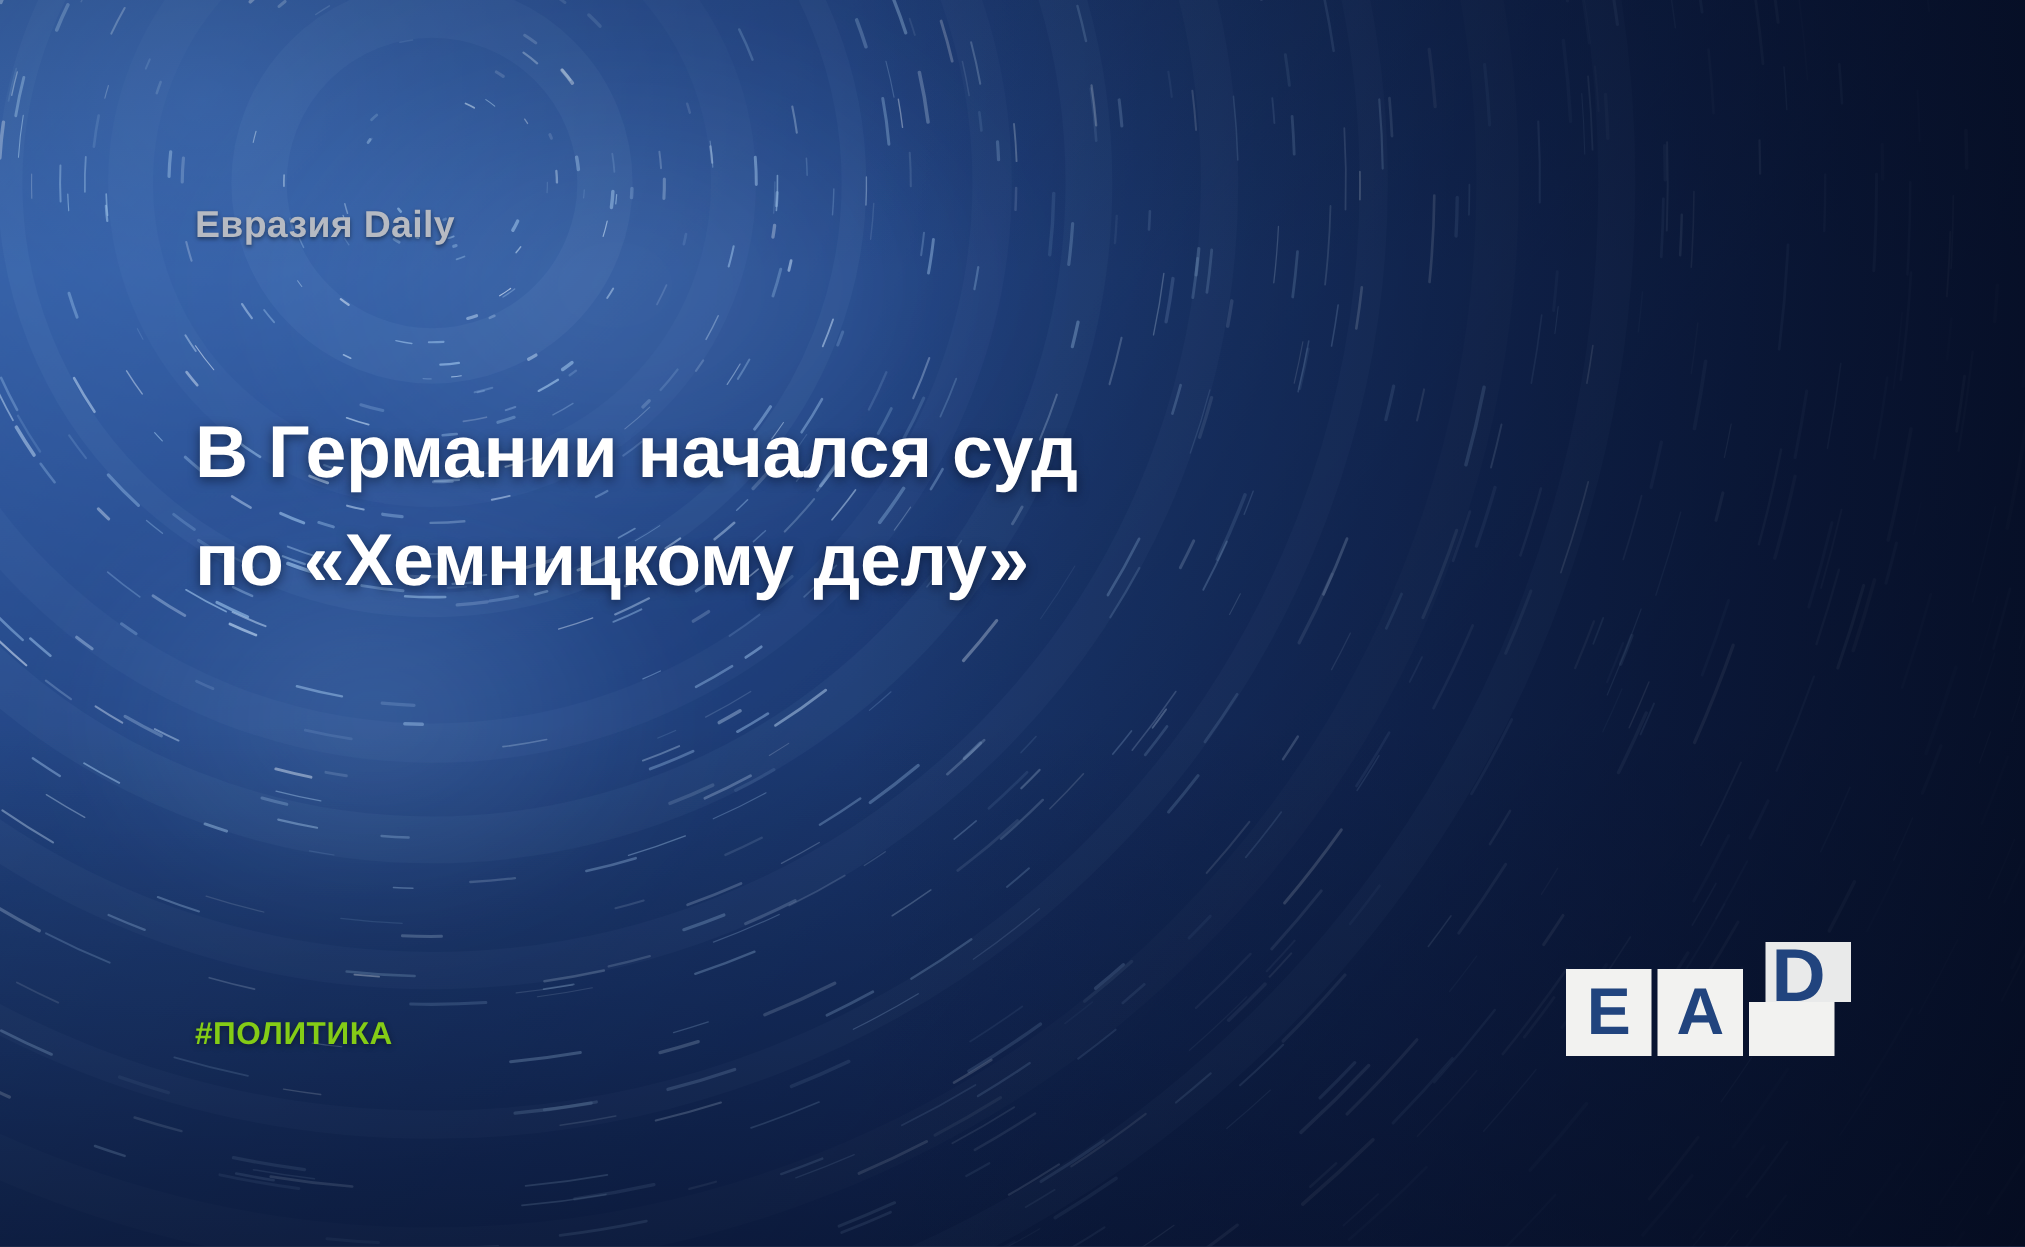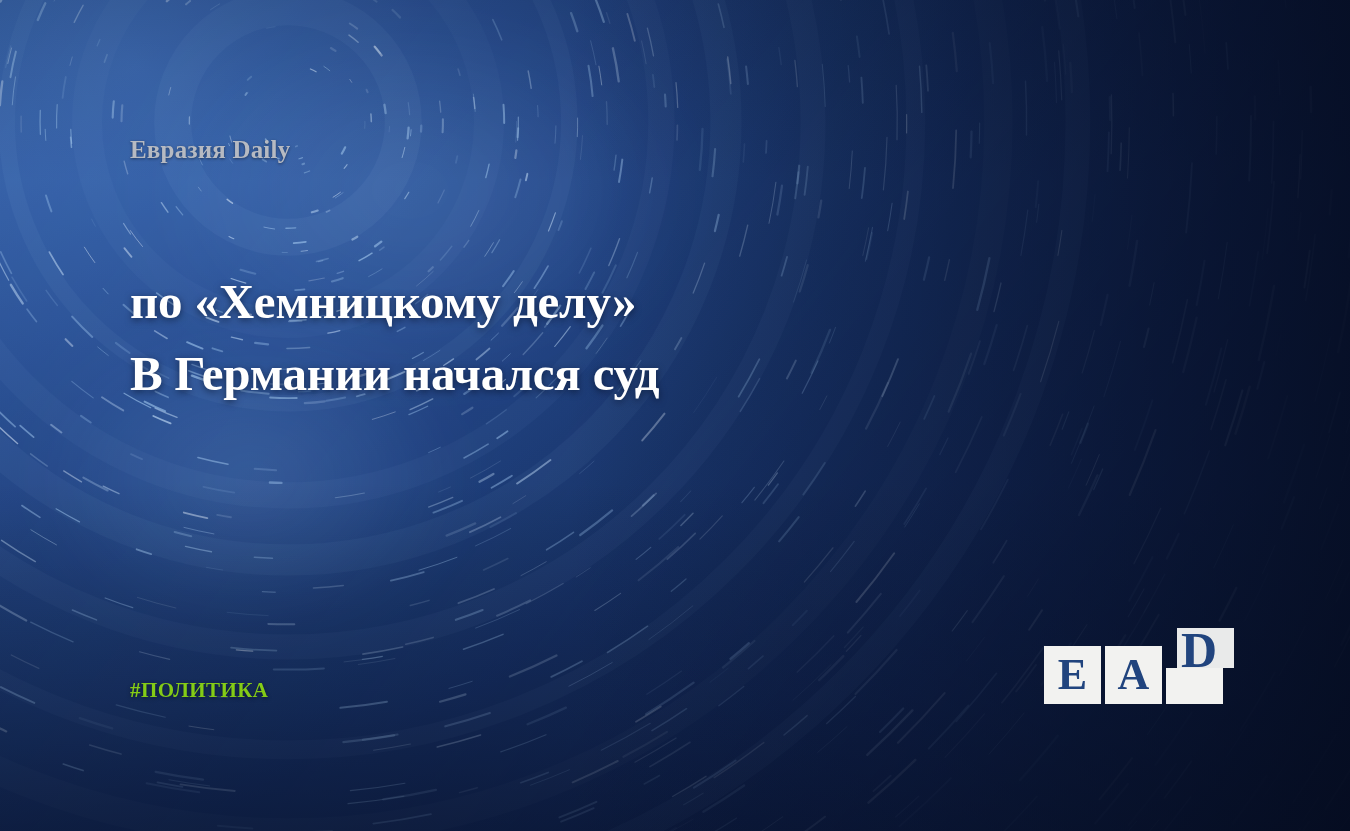--- a/index.html
+++ b/index.html
@@ -8,21 +8,21 @@
     padding: 0;
     background: #06112a;
   }
 
   .card {
     position: relative;
     width: 1350px;
     height: 831px;
     overflow: hidden;
     background: #0b1c3e;
-    font-family: Liberation Serif, serif;
+    font-family: Liberation Sans, sans-serif;
     -webkit-font-smoothing: antialiased;
   }
 
   
   .bg-layer {
     position: absolute;
     inset: 0;
     overflow: hidden;
   }
 
@@ -981,22 +981,22 @@
     <div class="bg-glow-2"></div>
     <div class="bg-glow"></div>
     <div class="bg-vignette"></div>
   </div>
 
   <div class="content">
 
     <div class="brand">Евразия Daily</div>
 
     <div class="headline">
+      <span class="line">В Германии начался суд</span>
       <span class="line">по «Хемницкому делу»</span>
-      <span class="line">В Германии начался суд</span>
     </div>
 
     <div class="hashtag">#ПОЛИТИКА</div>
 
     <div class="logo">
       <div class="logo-tile tile-e">E</div>
       <div class="logo-tile tile-a">A</div>
       <div class="logo-tile tile-d-top"></div>
       <div class="logo-tile tile-d-bot"></div>
       <div class="d-glyph-top">

